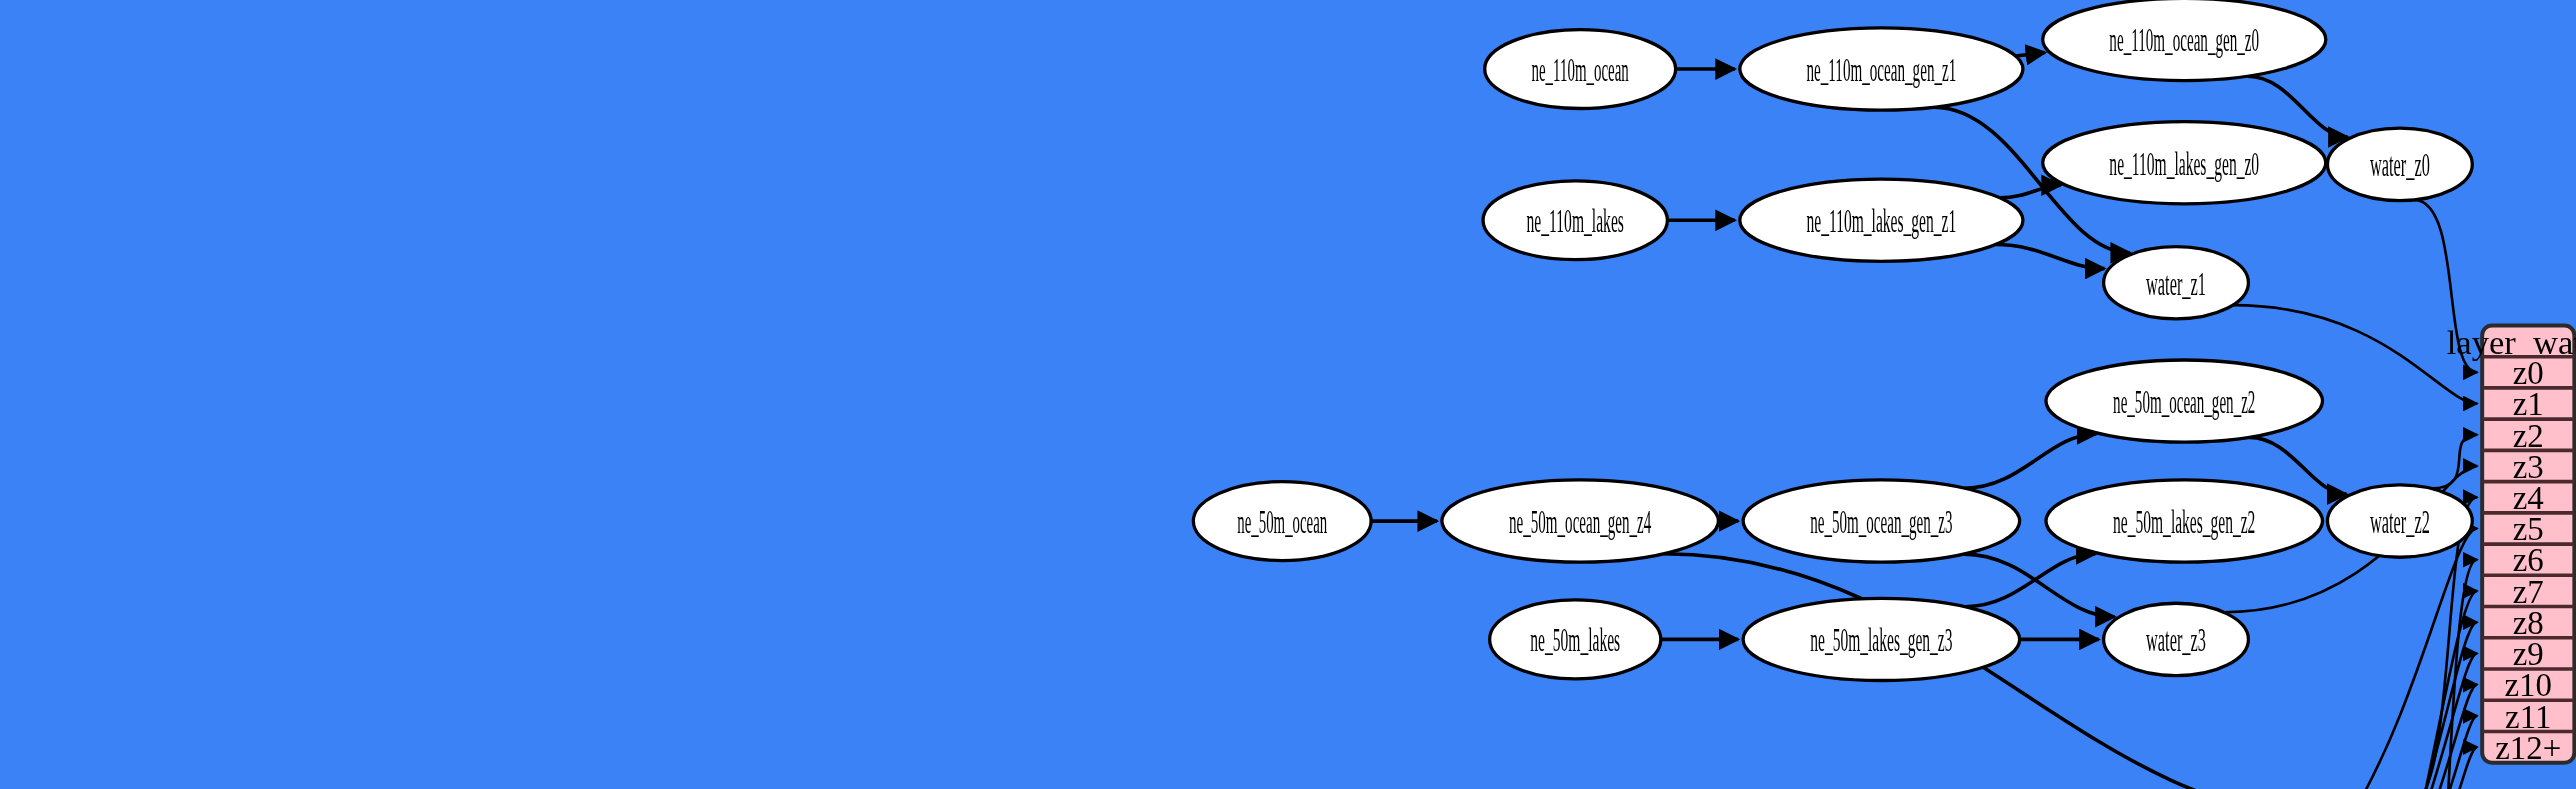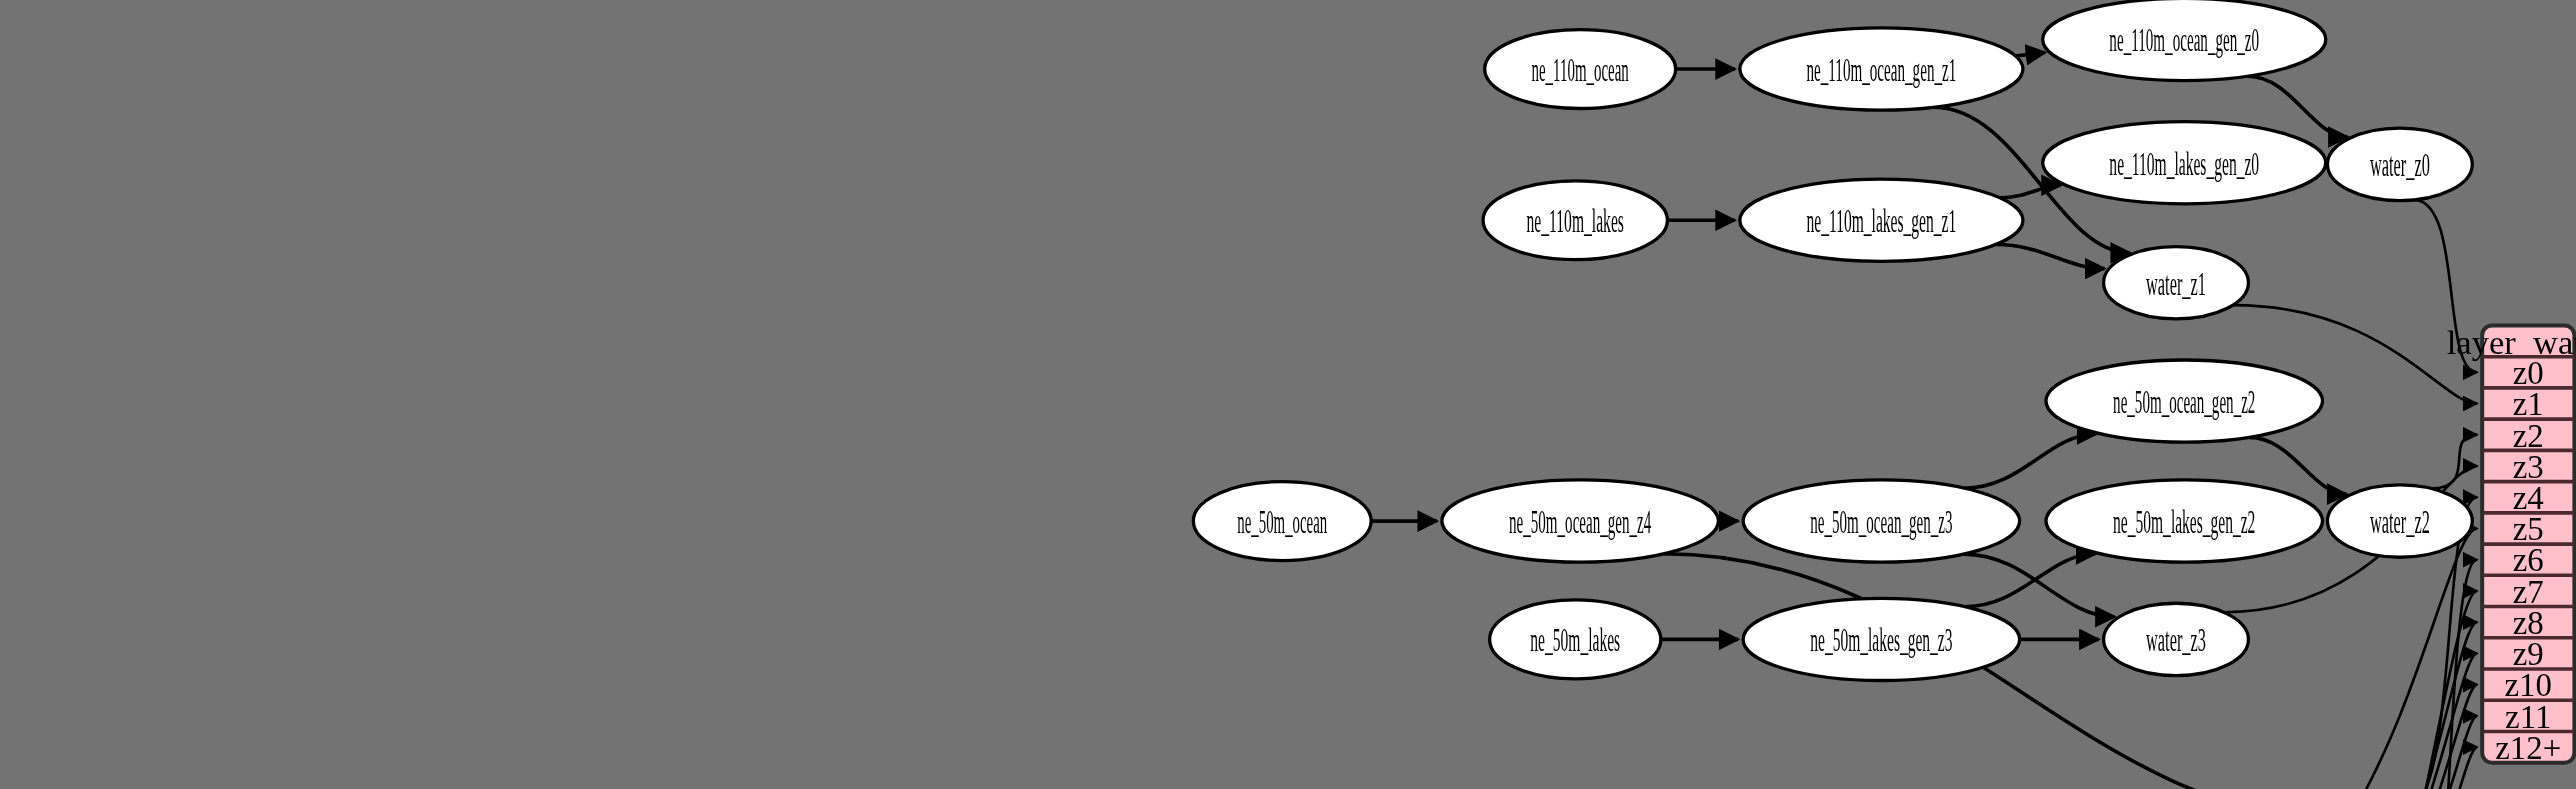--- a/index.html
+++ b/index.html
@@ -1,16 +1,16 @@
 <!DOCTYPE html>
 <html style="font-size:11.5px"><head>
 <meta charset="utf-8">
 <style>
   html,body{margin:0;padding:0;background:#ffffff;}
-  #stage{position:relative;width:2576px;height:789px;background:#737373;overflow:hidden;}
+  #stage{position:relative;width:2576px;height:789px;background:#3b82f6;overflow:hidden;}
   svg#graph{position:absolute;left:0;top:0;width:2576px;height:789px;}
   .node-ellipse{fill:#ffffff;stroke:#000000;stroke-width:2;}
   .node-label{font-family:"Liberation Serif","DejaVu Serif",serif;font-size:20px;fill:#000000;text-anchor:middle;dominant-baseline:central;}
   .edge{fill:none;stroke:#000000;stroke-width:2.2;}
   .edge-thin{fill:none;stroke:#000000;stroke-width:1.6;}
   .legend-box{fill:#ffc0cb;stroke:#2b2b2b;stroke-width:2.4;}
   .legend-cellline{stroke:#4a2a2f;stroke-width:2.2;}
   .legend-title{font-family:"Liberation Serif","DejaVu Serif",serif;font-size:21px;fill:#000000;text-anchor:middle;dominant-baseline:central;}
   .legend-row-label{font-family:"Liberation Serif","DejaVu Serif",serif;font-size:20px;fill:#000000;text-anchor:middle;dominant-baseline:central;}
 </style>

